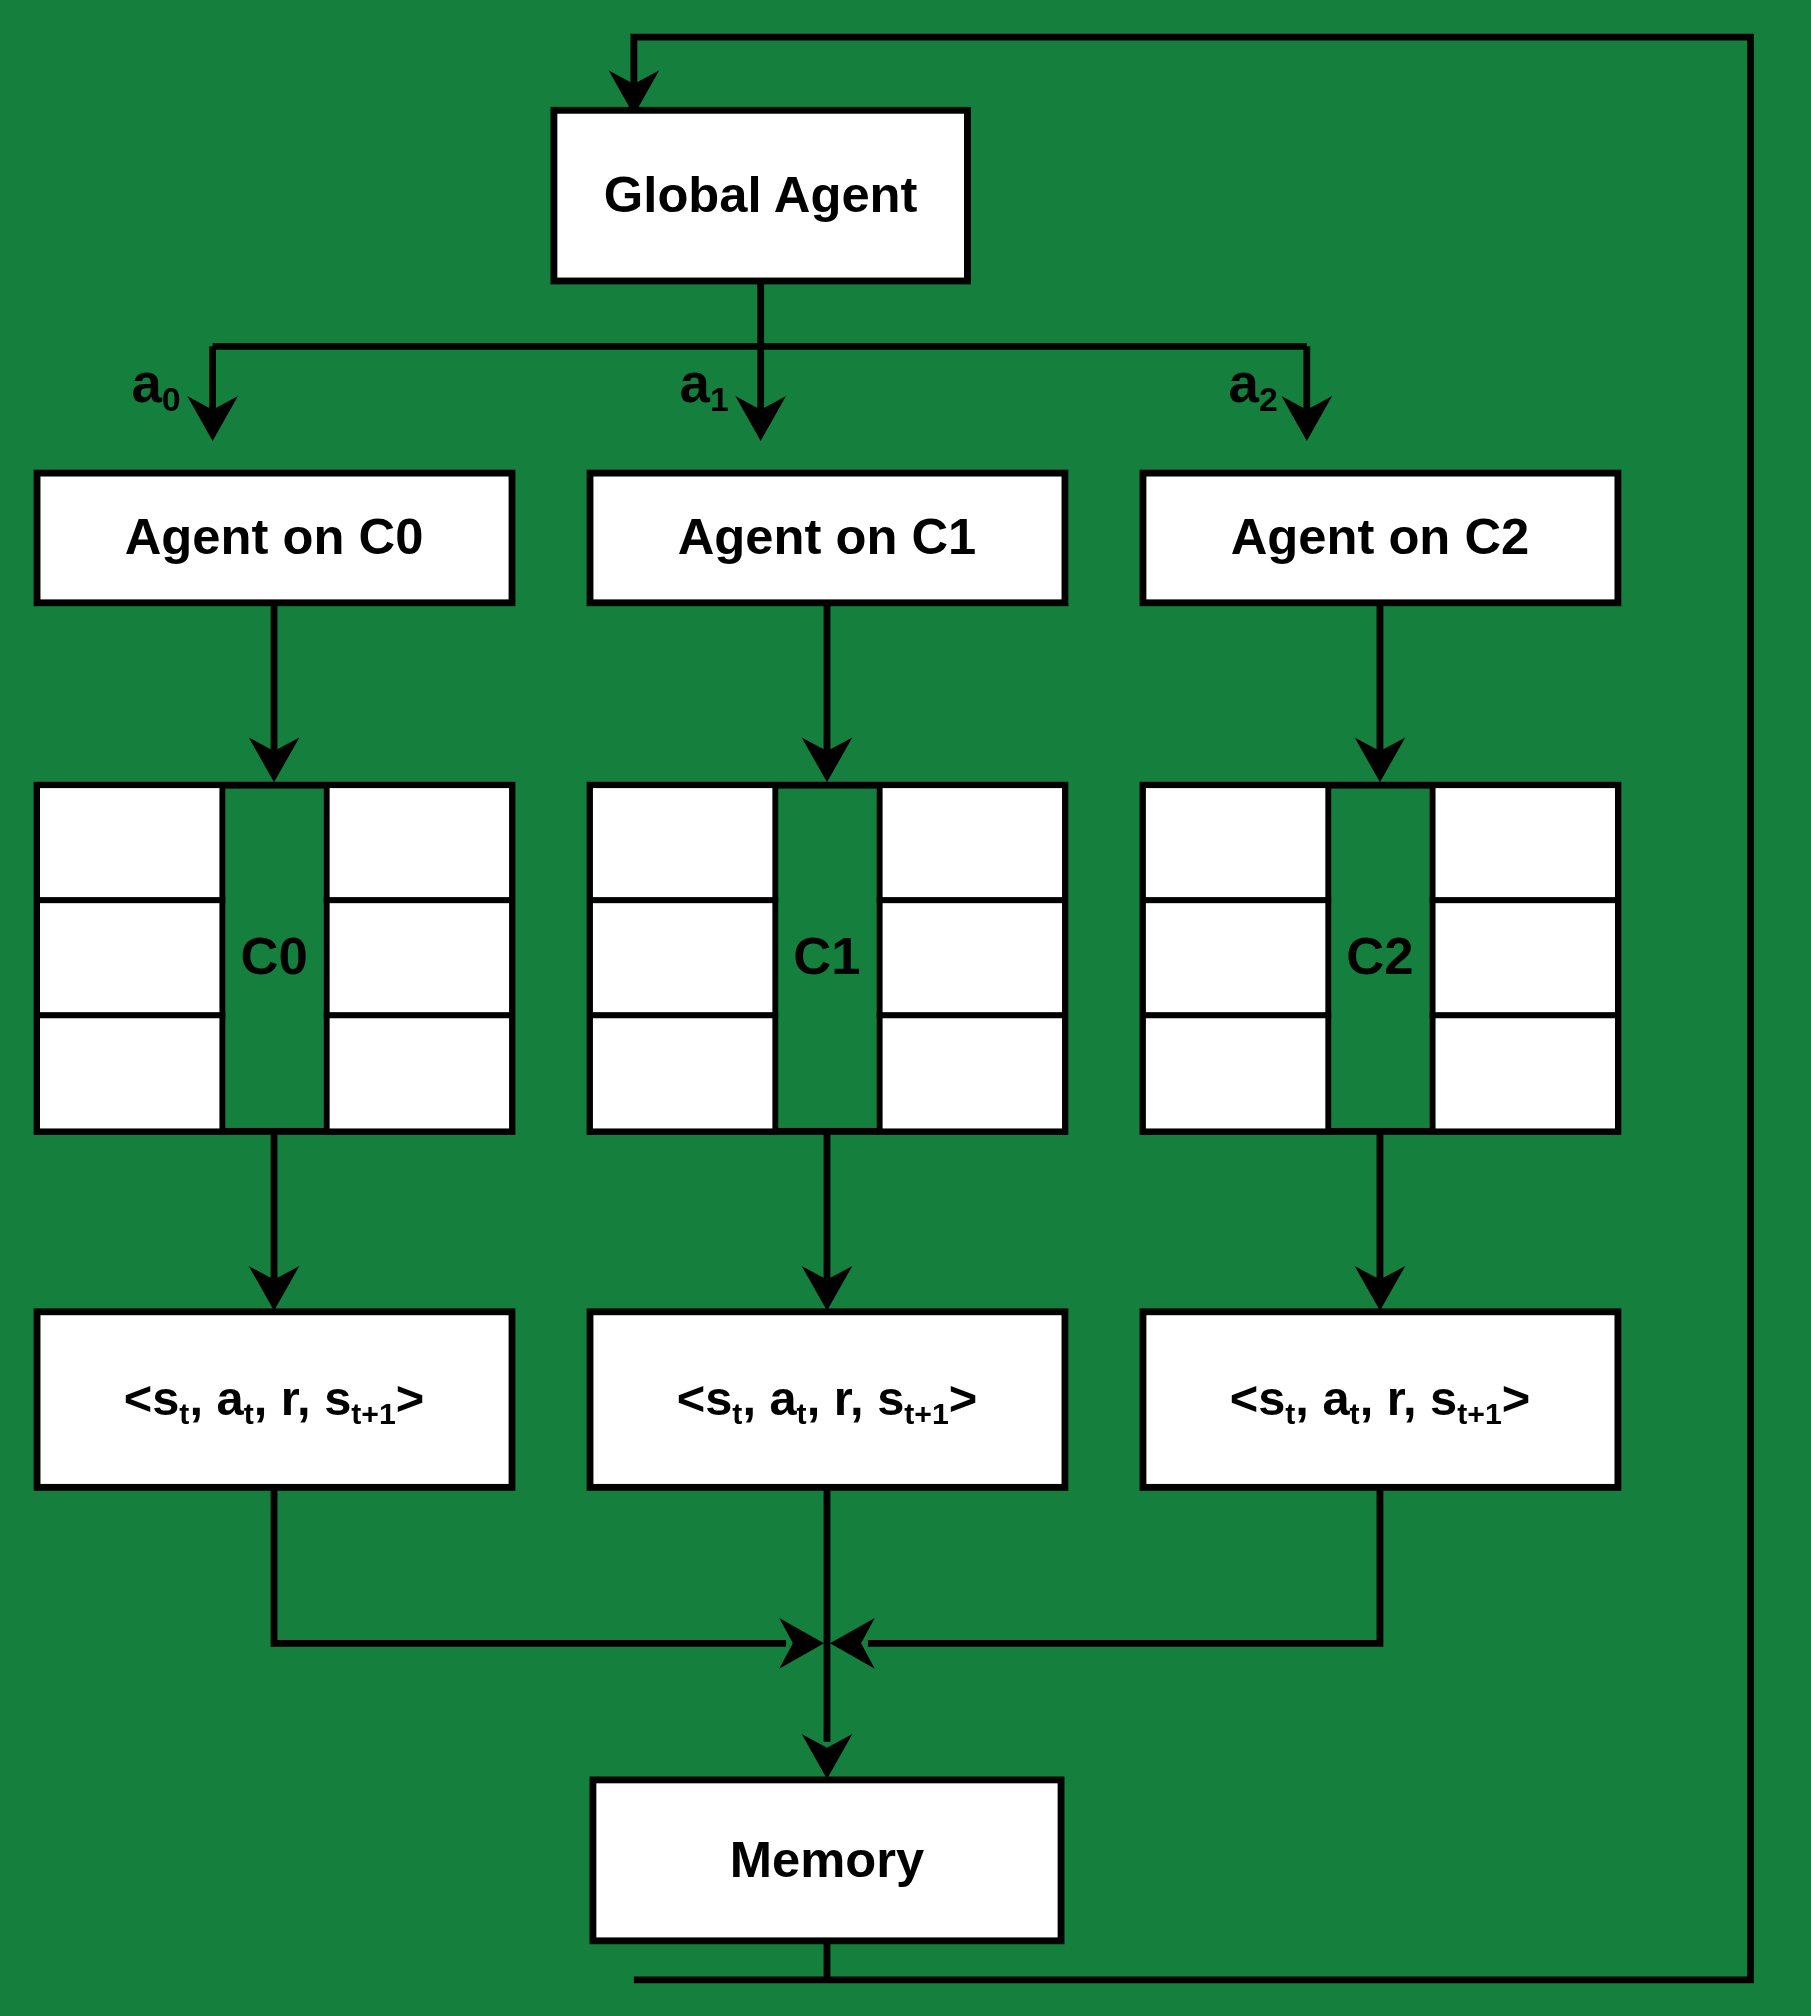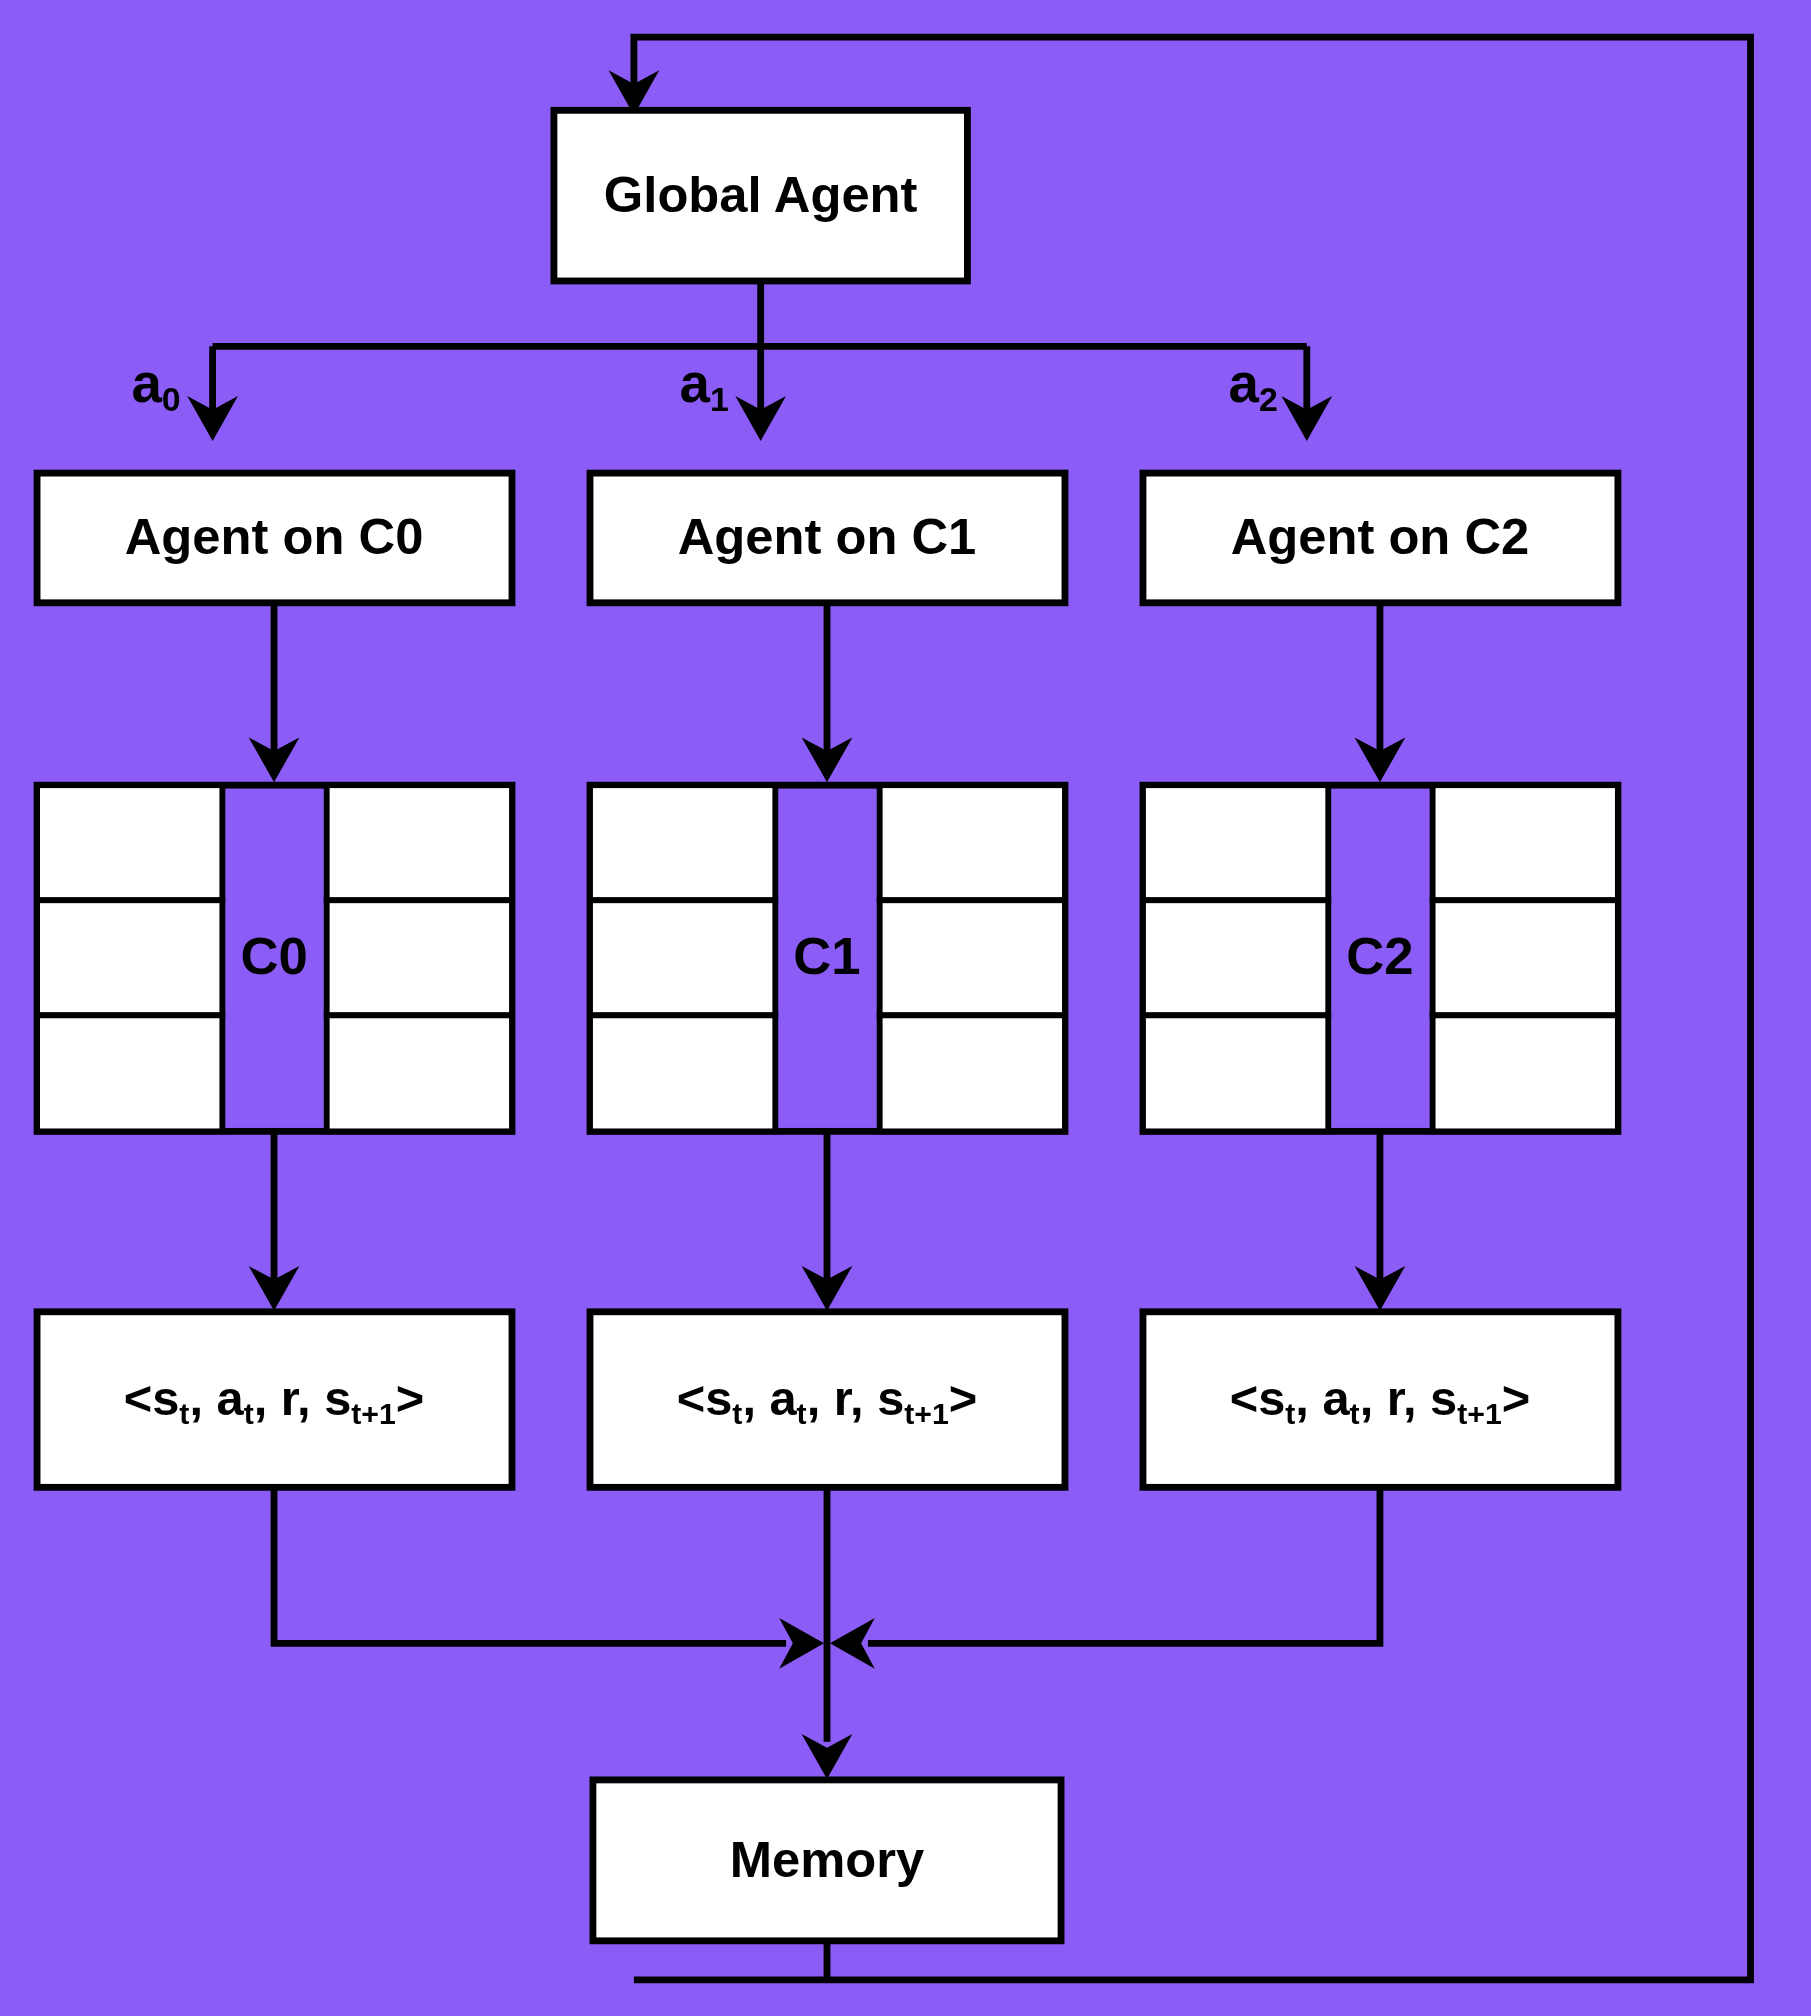--- a/index.html
+++ b/index.html
@@ -7,21 +7,21 @@
     padding: 0;
     background: #ffffff;
   }
   body {
     font-family: "Liberation Sans", sans-serif;
   }
   #diagram-root {
     position: relative;
     width: 1811px;
     height: 2017px;
-    background: #8b5cf6;
+    background: #15803d;
     overflow: hidden;
   }
   svg#flow {
     display: block;
     width: 1811px;
     height: 2017px;
   }
   .box-rect {
     fill: #ffffff;
     stroke: #000000;

